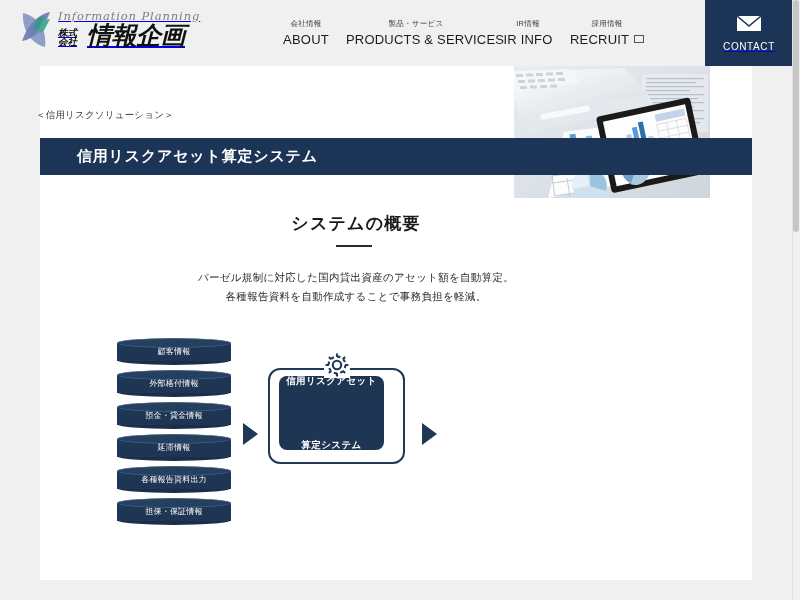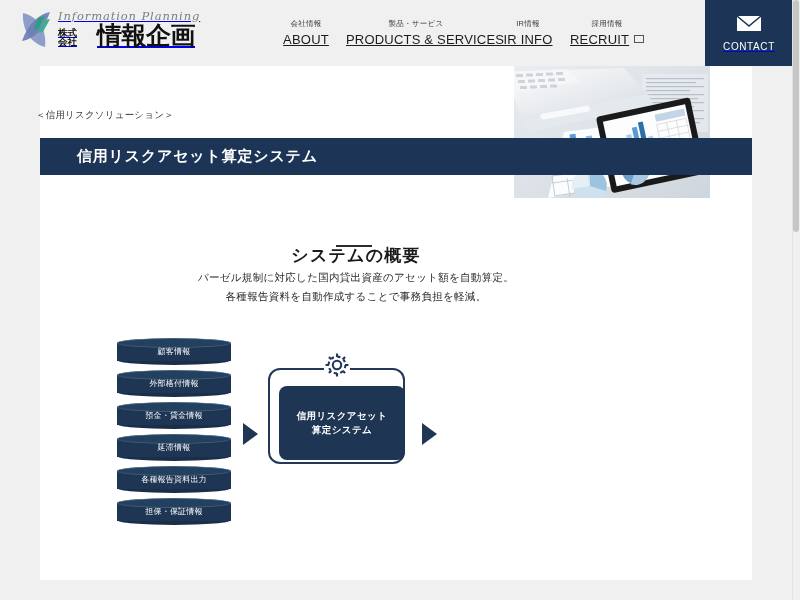--- a/index.html
+++ b/index.html
@@ -34,21 +34,21 @@
     position: absolute; left: 18px; top: 7px;
     display: flex; align-items: center; gap: 4px;
   }
   .logo-mark { width: 36px; height: 44px; flex: none; }
   .logo-text { display: flex; flex-direction: column; }
   .logo-en {
     font-family: "DejaVu Serif", serif;
     font-style: italic; font-size: 11.5px; letter-spacing: .9px;
     color: #7d7d7d; line-height: 1.1; margin-bottom: 1px;
   }
-  .logo-ja-row { display: flex; align-items: flex-end; gap: 20px; }
+  .logo-ja-row { display: flex; align-items: flex-end; gap: 10px; font-style: italic; }
   .logo-kabu {
     font-size: 9.5px; line-height: 9px; font-weight: 700; color: #111;
     letter-spacing: 0px; padding-bottom: 2px;
   }
   .logo-ja {
     font-size: 25px; line-height: 25px; font-weight: 700; color: #111;
     letter-spacing: -0.5px;
   }
 
   
@@ -57,21 +57,20 @@
     text-align: center; cursor: pointer; text-decoration: none;
     padding: 0 6px;
   }
   .nav-ja {
     font-size: 7.5px; color: #3b3b3b; line-height: 11px;
     letter-spacing: .3px; white-space: nowrap;
   }
   .nav-en {
     font-size: 13px; color: #1c1c1c; line-height: 17px; letter-spacing: .2px;
     white-space: nowrap;
-    text-decoration: underline;
   }
   .nav-en .ext {
     display: inline-block; width: 10px; height: 8px; margin-left: 5px;
     position: relative; vertical-align: 1px;
   }
   .nav-en .ext::before {
     content: ""; position: absolute; left: 0; bottom: 0;
     width: 8px; height: 6px; border: 1px solid #555;
   }
   .nav-en .ext::after {
@@ -120,21 +119,21 @@
   }
   .title-band h1 {
     font-size: 15px; color: #fff; font-weight: 700;
     letter-spacing: .8px; margin-left: 37px;
   }
 
   
   .section-heading {
     position: absolute; left: 0; top: 212px; width: 712px;
     text-align: center; font-size: 17px; font-weight: 700;
-    color: #1a1a1a; letter-spacing: 1.2px; margin-top: 32px;
+    color: #1a1a1a; letter-spacing: 1.2px;
   }
   .heading-rule {
     position: absolute; left: 336px; top: 245px; width: 36px; height: 2px;
     background: #2b2b2b;
   }
   .lead {
     position: absolute; left: 0; top: 268px; width: 712px;
     text-align: center; font-size: 10.5px; color: #2a2a2a;
     line-height: 19px; letter-spacing: .3px;
   }
@@ -178,24 +177,24 @@
   #arrow-left { left: 243px; top: 93px; }
   #arrow-right { left: 422px; top: 93px; }
 
   
   .sysbox-wrap { position: absolute; left: 268px; top: 38px; width: 137px; height: 96px; }
   .sysbox-outer {
     position: absolute; left: 0; top: 0; width: 137px; height: 96px;
     border: 2px solid #22385a; border-radius: 12px; background: #fff;
   }
   .sysbox-inner {
-    position: absolute; left: 11px; top: 18px; width: 126px; height: 74px;
+    position: absolute; left: 11px; top: 8px; width: 105px; height: 74px;
     background: #1e3553; border-radius: 8px;
     display: flex; flex-direction: column; align-items: center;
-    justify-content: center; gap: 4px;
+    justify-content: space-between; gap: 4px;
   }
   .sysbox-inner span {
     font-size: 9.5px; color: #fff; font-weight: 700; letter-spacing: .4px;
     line-height: 1.1;
   }
   .gear {
     position: absolute; left: 56px; top: -16px; width: 26px; height: 26px;
     background: #fff; z-index: 4;
   }
 

